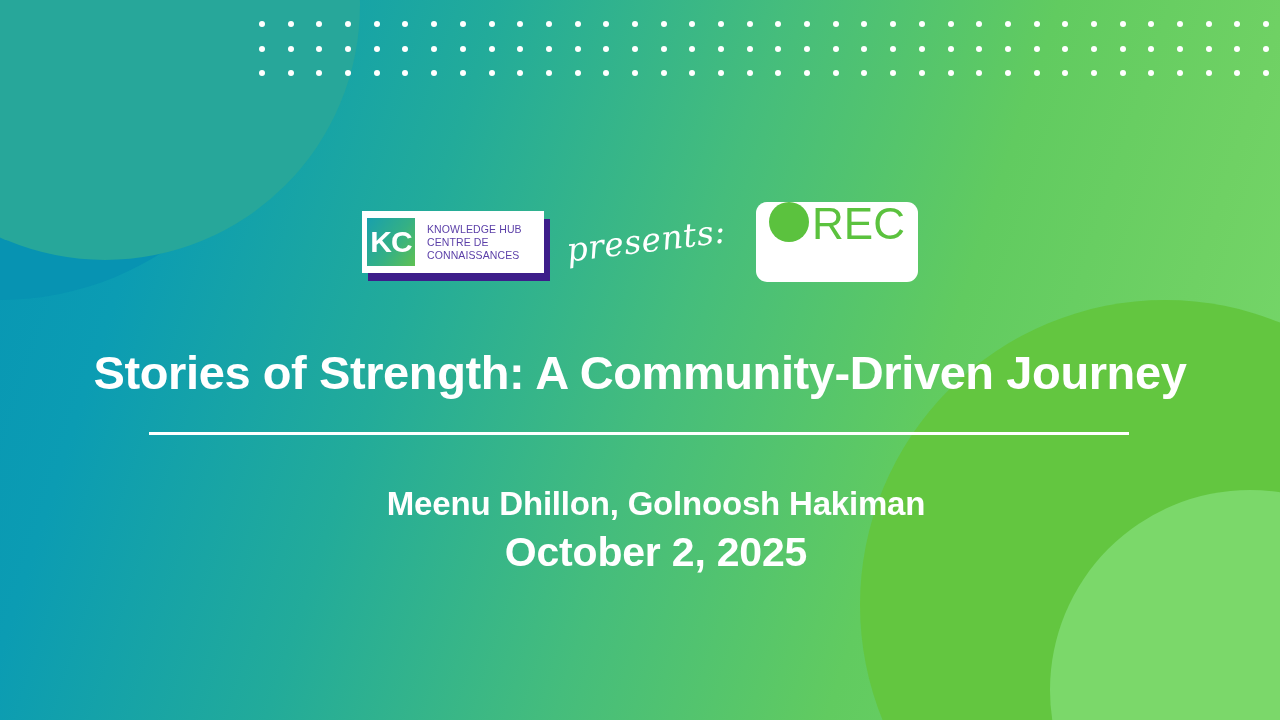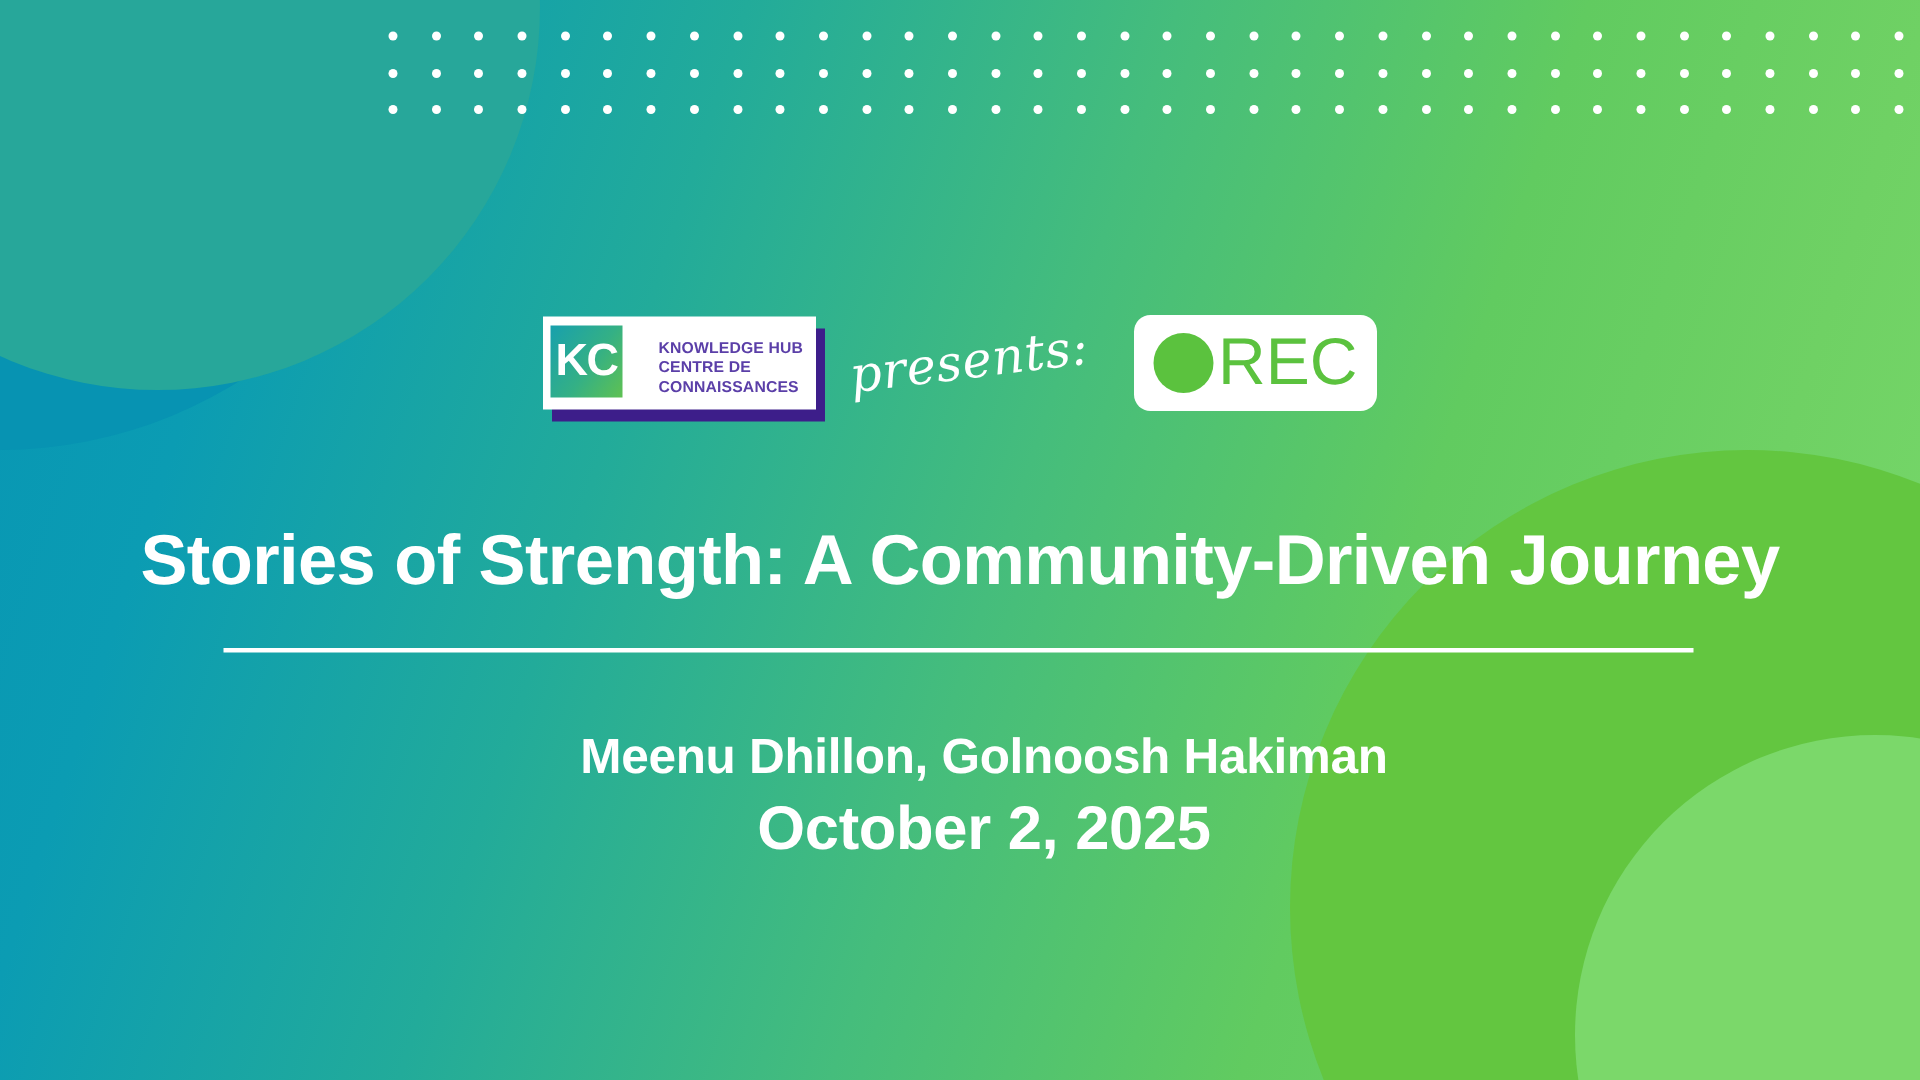--- a/index.html
+++ b/index.html
@@ -114,42 +114,42 @@
     background: #3d1e8a;
   }
   #kc-card {
     position: absolute;
     left: 0;
     top: 0;
     width: 182px;
     height: 62px;
     background: #ffffff;
     display: flex;
-    align-items: flex-end;
-    padding: 8px 5px;
+    align-items: center;
+    padding: 18px 5px;
     box-sizing: border-box;
   }
   #kc-mark {
     width: 48px;
     height: 48px;
     background: linear-gradient(125deg, #18a0ad 0%, #34b085 55%, #5fc152 100%);
     color: #ffffff;
     font-size: 30px;
     font-weight: bold;
     letter-spacing: -1px;
     display: flex;
     align-items: center;
     justify-content: center;
     flex: 0 0 auto;
   }
   #kc-words {
-    margin-left: 24px;
+    margin-left: 12px;
     color: #5b3fa8;
     font-size: 10.5px;
-    font-weight: bold;
+    font-weight: normal;
     line-height: 13px;
     letter-spacing: 0.1px;
     white-space: nowrap;
   }
 
   
   #presents-word {
     color: #ffffff;
     font-family: "DejaVu Serif", serif;
     font-style: italic;
@@ -157,25 +157,25 @@
     font-weight: normal;
     letter-spacing: 0.5px;
     transform: rotate(-7deg);
     margin-right: 30px;
     margin-bottom: 4px;
   }
 
   
   #rec-logo {
     width: 162px;
-    height: 64px;
+    height: 80px;
     background: #ffffff;
     border-radius: 11px;
     display: flex;
-    align-items: center;
+    align-items: flex-start;
     justify-content: center;
   }
   #rec-dot {
     width: 40px;
     height: 40px;
     border-radius: 50%;
     background: #5bc23e;
     flex: 0 0 auto;
     margin-right: 3px;
   }

